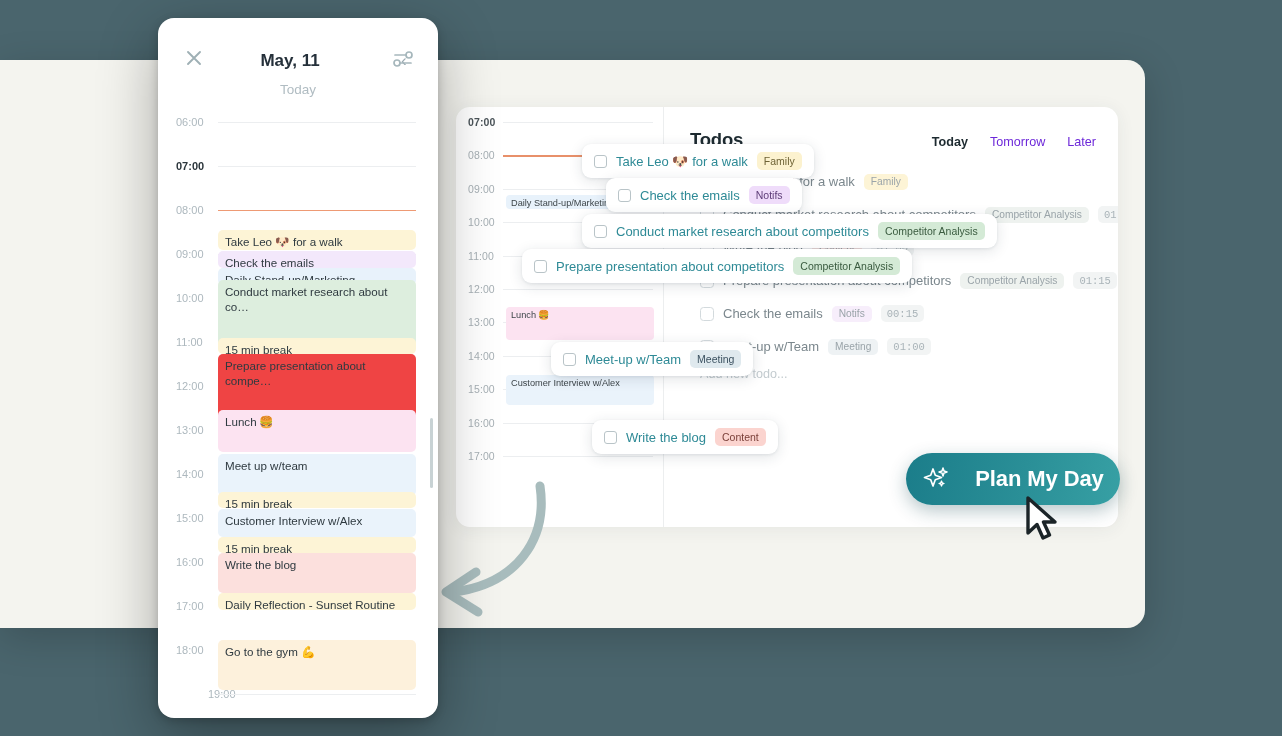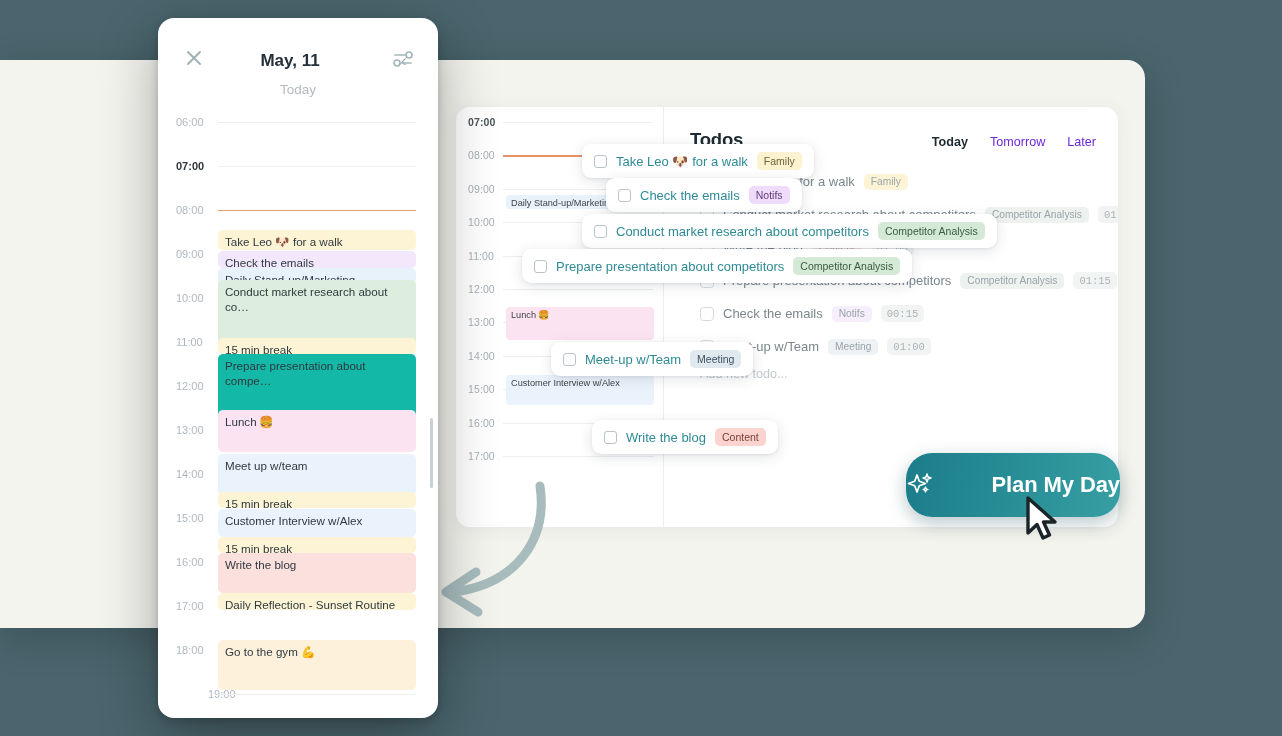--- a/index.html
+++ b/index.html
@@ -99,24 +99,24 @@
     padding: 8px 12px;
     white-space: nowrap;
   }
   .float-card .cbx { border-color: #b9c4c8; border-width: 1.6px; width: 13px; height: 13px; border-radius: 3px; }
   .float-text { font-size: 13px; color: #2e8a96; }
   .float-chip { font-size: 10.5px; padding: 3px 7px; border-radius: 5px; }
 
   
   .plan-btn {
     position: absolute; left: 906px; top: 453px;
-    width: 214px; height: 64px; border-radius: 26px;
+    width: 214px; height: 52px; border-radius: 26px;
     background: linear-gradient(100deg, #1b7d8a 0%, #2a8f97 55%, #37a0a4 100%);
     box-shadow: 0 6px 18px rgba(20,70,80,.3);
-    display: flex; align-items: center; justify-content: space-between; gap: 23px;
+    display: flex; align-items: center; justify-content: center; gap: 23px;
     color: #fff;
   }
   .plan-label { font-size: 22px; font-weight: 600; letter-spacing: -.1px; }
   .cursor { position: absolute; left: 1022px; top: 495px; width: 46px; height: 50px; }
 
   
   .modal {
     position: absolute; left: 158px; top: 18px;
     width: 280px; height: 700px;
     background: #fff; border-radius: 16px;
@@ -340,21 +340,21 @@
           <div class="g-label" style="top: 544px;">18:00</div>
           <div class="g-label" style="top: 588px; margin-left: 32px;">19:00</div>
           <div class="g-line" style="top: 588px;"></div>
         </div>
       <div id="modal-events">
           <div class="ev" style="top: 124px; height: 20px; background: rgb(253, 244, 214);">Take Leo 🐶 for a walk</div>
           <div class="ev" style="top: 145px; height: 17px; background: rgb(243, 232, 251);">Check the emails</div>
           <div class="ev" style="top: 162px; height: 17px; background: rgb(232, 242, 251);">Daily Stand-up/Marketing</div>
           <div class="ev" style="top: 174px; height: 68px; background: rgb(221, 238, 222);">Conduct market research about co…</div>
           <div class="ev" style="top: 232px; height: 16px; background: rgb(253, 244, 214);">15 min break</div>
-          <div class="ev" style="top: 248px; height: 68px; background: #14b8a6;">Prepare presentation about compe…</div>
+          <div class="ev" style="top: 248px; height: 68px; background: #ef4444;">Prepare presentation about compe…</div>
           <div class="ev" style="top: 304px; height: 42px; background: rgb(252, 227, 241);">Lunch 🍔</div>
           <div class="ev" style="top: 348px; height: 42px; background: rgb(234, 243, 251);">Meet up w/team</div>
           <div class="ev" style="top: 386px; height: 16px; background: rgb(253, 244, 214);">15 min break</div>
           <div class="ev" style="top: 403px; height: 28px; background: rgb(234, 243, 251);">Customer Interview w/Alex</div>
           <div class="ev" style="top: 431px; height: 16px; background: rgb(253, 244, 214);">15 min break</div>
           <div class="ev" style="top: 447px; height: 40px; background: rgb(252, 224, 221);">Write the blog</div>
           <div class="ev" style="top: 487px; height: 17px; background: rgb(253, 244, 214);">Daily Reflection - Sunset Routine ☀️</div>
           <div class="ev" style="top: 534px; height: 50px; background: rgb(253, 241, 220);">Go to the gym 💪</div>
         </div>
     </div>

